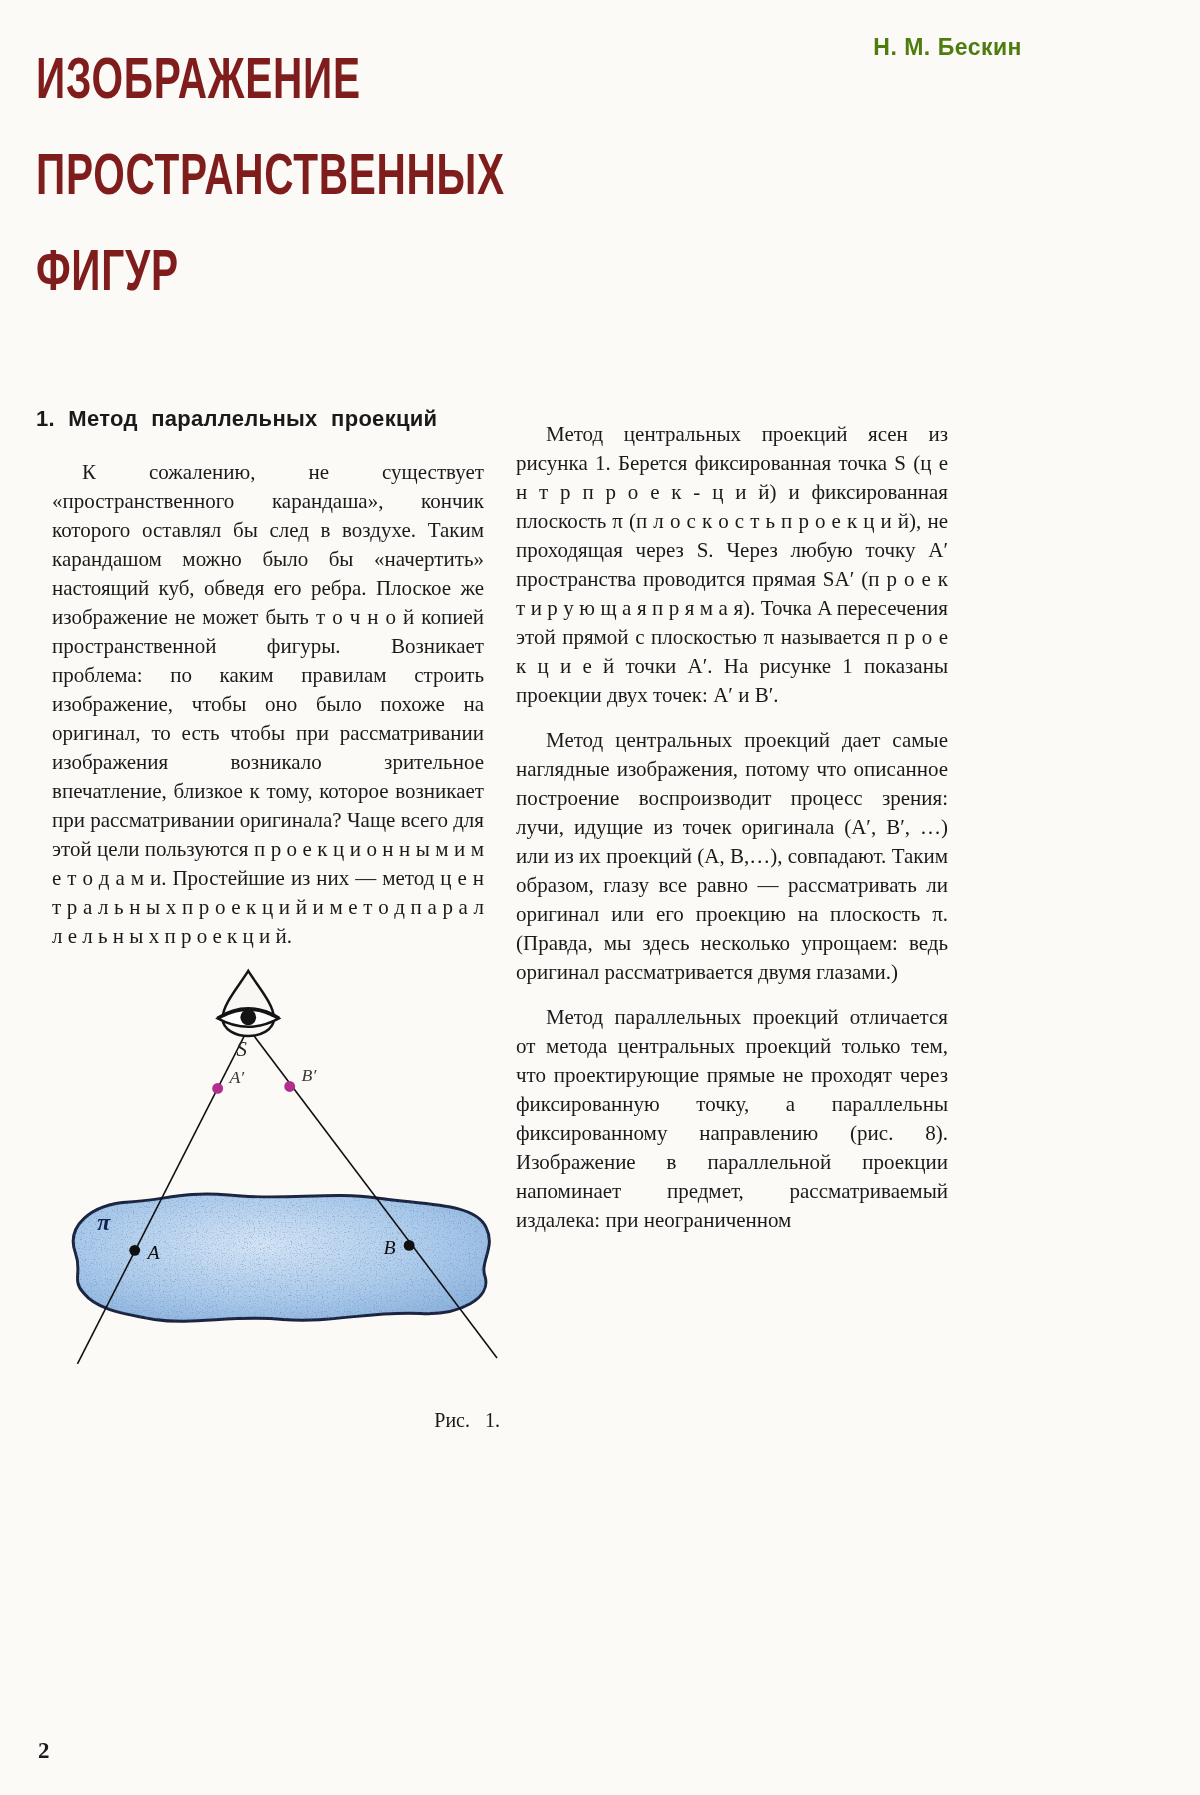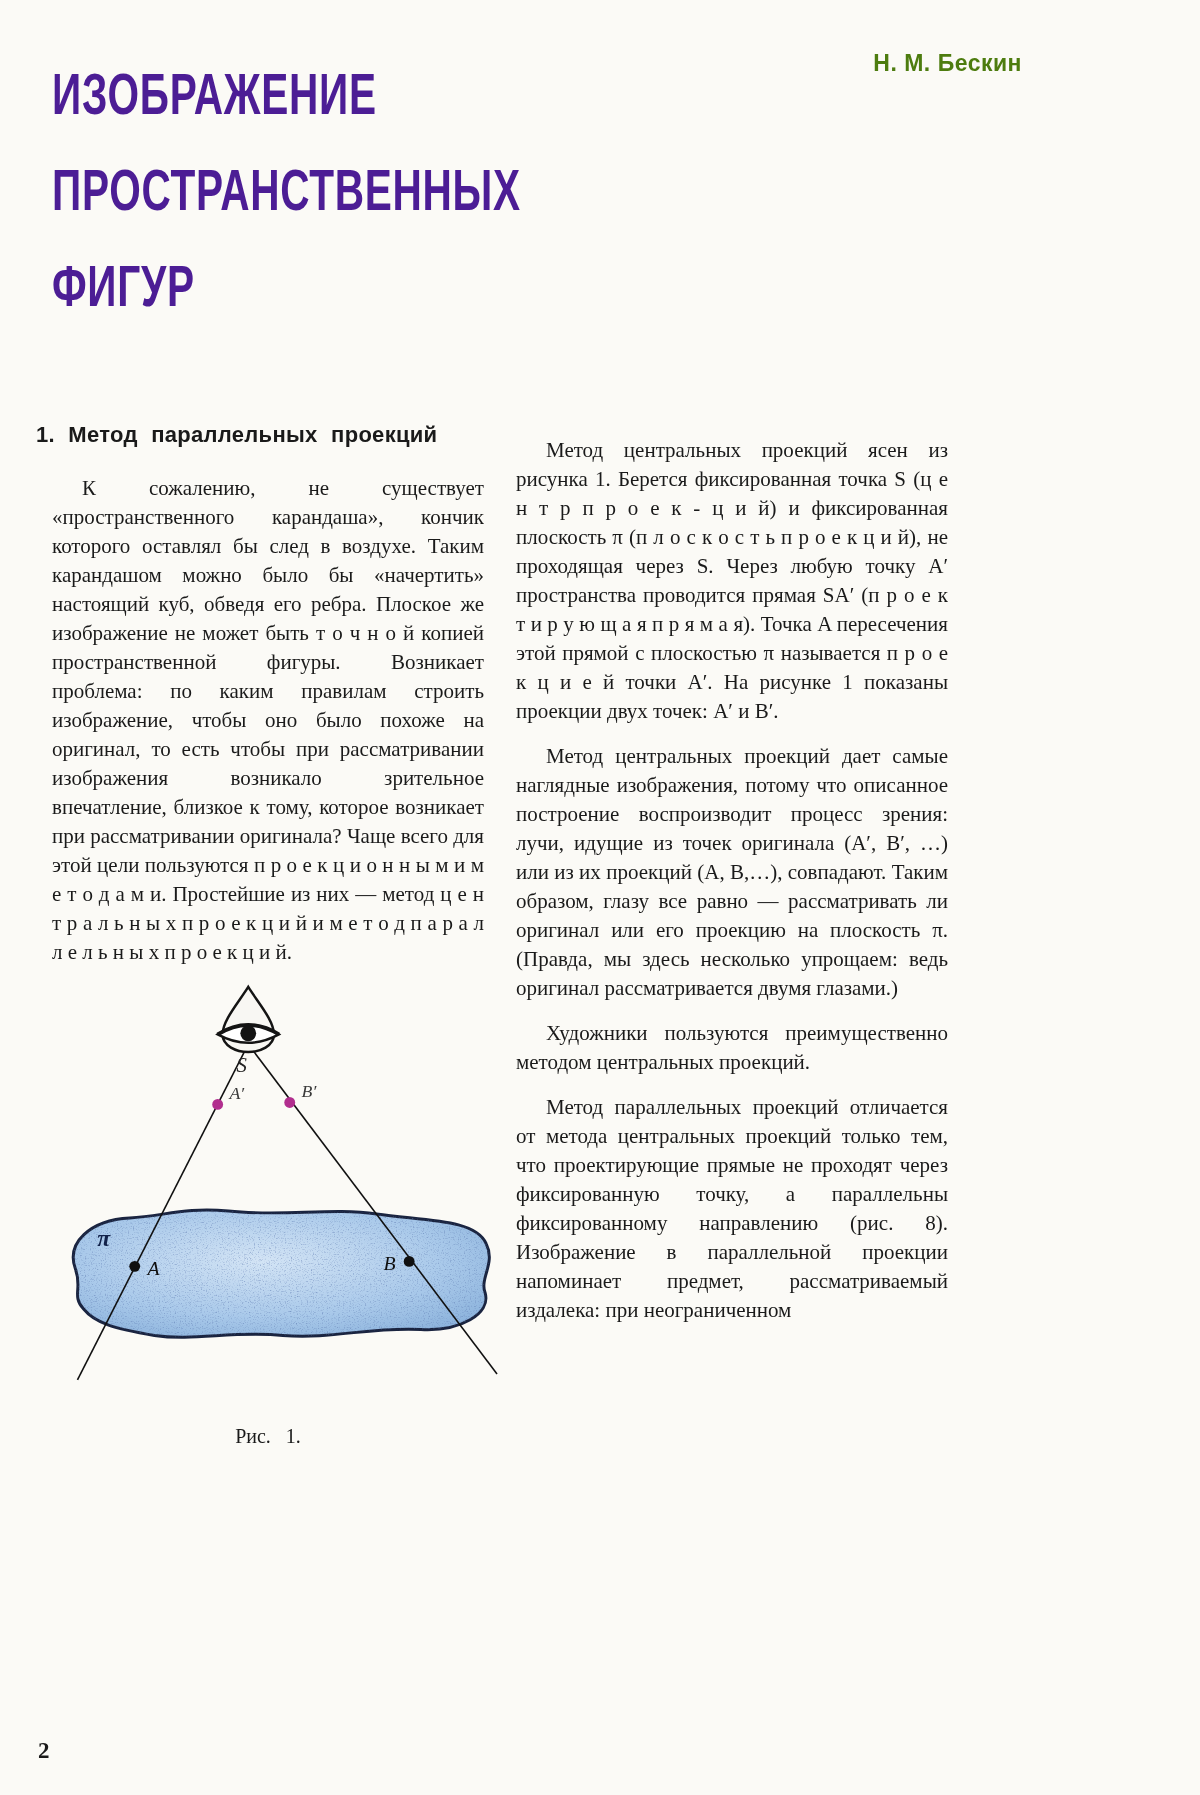--- a/index.html
+++ b/index.html
@@ -8,21 +8,21 @@
     width:1200px;height:1795px;
     background:#fbfaf6;
     color:#1a1a1a;
     font-family:"Liberation Serif", serif;
     box-sizing:border-box;
     padding:30px 178px 0 36px;
     overflow:hidden;
   }
   
   .header{position:relative;margin-bottom:86px;}
-  .title{margin:16px;color:#4c1d95;font-family:"Liberation Sans",sans-serif;font-weight:bold;}
+  .title{margin:0;color:#7f1d1d;font-family:"Liberation Sans",sans-serif;font-weight:bold;}
   .title-line{
     display:block;
     font-size:58px;
     line-height:96px;
     letter-spacing:1px;
     transform:scaleX(0.70);
     transform-origin:0 50%;
     white-space:nowrap;
   }
   .author{
@@ -42,21 +42,21 @@
     word-spacing:7px;
     letter-spacing:0.3px;
     text-align:left;
   }
   
   figure{margin:10px 0 0 0;}
   figure svg{display:block;width:464px;height:auto;}
   figcaption{
     margin-top:24px;
     font-size:20px;
-    text-align:center;
+    text-align:right;
     word-spacing:10px;
   }
   .svg-label{font-family:"Liberation Serif",serif;font-style:italic;}
   
   .page-number{
     position:absolute;left:38px;top:1738px;
     font-weight:bold;font-size:23px;
   }
 </style>
 </head>
@@ -130,21 +130,20 @@
           <text class="svg-label" x="352" y="291" font-size="20" fill="#101010">B</text>
           <text class="svg-label" x="62" y="266" font-size="24" font-weight="bold" fill="#12224a">π</text>
         </svg>
         <figcaption>Рис. 1.</figcaption>
       </figure>
     </div>
 
     <div class="col">
       <p>Метод центральных проекций ясен из рисунка 1. Берется фиксированная точка S  (ц е н т р   п р о е к - ц и й)  и фиксированная плоскость π  (п л о с к о с т ь   п р о е к ц и й),  не проходящая через S. Через любую точку A′ пространства проводится прямая SA′  (п р о е к т и р у ю щ а я   п р я м а я).  Точка A пересечения этой прямой с плоскостью π называется  п р о е к ц и е й  точки A′. На рисунке 1 показаны проекции двух точек: A′ и B′.</p>
       <p>Метод центральных проекций дает самые наглядные изображения, потому что описанное построение воспроизводит процесс зрения: лучи, идущие из точек оригинала (A′, B′, …) или из их проекций (A, B,…), совпадают. Таким образом, глазу все равно — рассматривать ли оригинал или его проекцию на плоскость π. (Правда, мы здесь несколько упрощаем: ведь оригинал рассматривается двумя глазами.)</p>
-      <p>Художники пользуются преимущественно методом центральных проекций.</p>
       <p>Метод параллельных проекций отличается от метода центральных проекций только тем, что проектирующие прямые не проходят через фиксированную точку, а параллельны фиксированному направлению (рис. 8). Изображение в параллельной проекции напоминает предмет, рассматриваемый издалека: при неограниченном</p>
     </div>
 
   </div>
 
   <div class="page-number">2</div>
 
 </div>
 
 </body></html>

